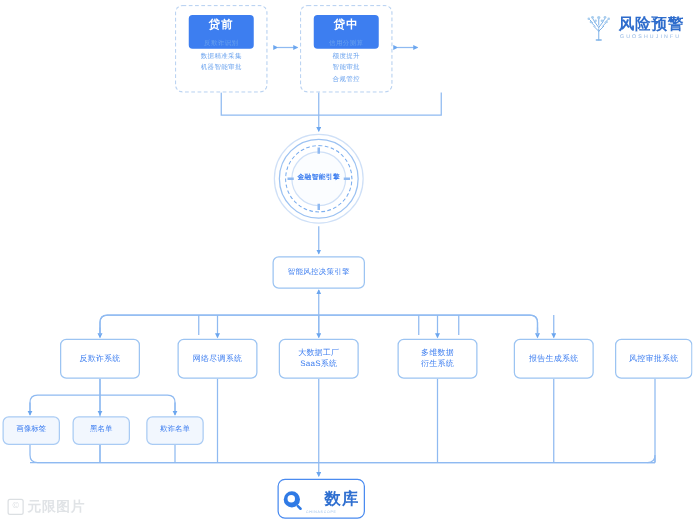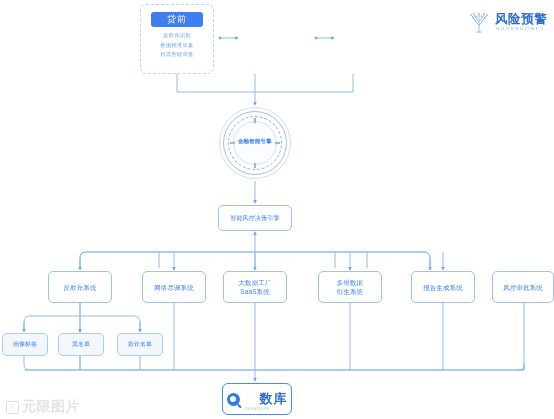--- a/index.html
+++ b/index.html
@@ -17,25 +17,25 @@
   .phase-group{
     position:absolute;
     border:1px dashed #bcd4f2;
     border-radius:6px;
     background:#ffffff;
     box-sizing:border-box;
   }
   .phase-head{
     position:absolute;left:50%;transform:translateX(-50%);
     top:7px;
-    width:52px;height:15px;
+    width:52px;height:27px;
     background:#3d7ef0;
     border-radius:3px;
     color:#ffffff;
-    font-size:9px;font-weight:normal;
+    font-size:9px;font-weight:bold;
     line-height:15px;text-align:center;
     letter-spacing:1px;
   }
   .phase-body{
     position:absolute;left:0;right:0;top:26px;
     text-align:center;
   }
   .phase-item{
     font-size:5.2px;
     color:#6ba3ee;
@@ -129,21 +129,21 @@
   
   .watermark{
     position:absolute;left:6px;top:398px;
     display:flex;align-items:center;gap:3px;
     opacity:.35;
   }
   .wm-mark{
     width:11px;height:11px;border:1.2px solid #9aa4ae;border-radius:2px;
     color:#9aa4ae;font-size:7px;line-height:10px;text-align:center;
   }
-  .wm-text{font-size:14px;color:#a7b0b9;letter-spacing:.5px;font-weight:bold;}
+  .wm-text{font-size:11px;color:#a7b0b9;letter-spacing:.5px;font-weight:bold;}
 </style>
 </head>
 <body>
 
 <div id="stage">
 
   <svg class="lines" viewBox="0 0 554 419">
     <defs>
       <marker id="ar" markerWidth="5" markerHeight="5" refX="3.4" refY="2" orient="auto">
         <path d="M0,0 L4,2 L0,4 z" fill="#6ba6ef"></path>
@@ -210,20 +210,29 @@
 
   <div class="phase-group" style="left:140px;top:4px;width:74px;height:70px;">
     <div class="phase-head">贷前</div>
     <div class="phase-body">
       <div class="phase-item">反欺诈识别</div>
       <div class="phase-item">数据精准采集</div>
       <div class="phase-item">机器智能审批</div>
     </div>
   </div>
 
+  <div class="phase-group" style="left:240px;top:4px;width:74px;height:70px;">
+    <div class="phase-head">贷中</div>
+    <div class="phase-body">
+      <div class="phase-item">信用分测算</div>
+      <div class="phase-item">额度提升</div>
+      <div class="phase-item">智能审批</div>
+      <div class="phase-item">合规管控</div>
+    </div>
+  </div>
 
 
   <div class="engine-wrap">
     <div class="ring-outer"></div>
     <div class="ring-mid"></div>
     <div class="ring-dash"></div>
     <div class="ring-inner"></div>
     <div class="tick" style="left:35px;top:11px;width:1.5px;height:5px;"></div>
     <div class="tick" style="left:35px;top:56px;width:1.5px;height:5px;"></div>
     <div class="tick" style="left:11px;top:35px;width:5px;height:1.5px;"></div>

